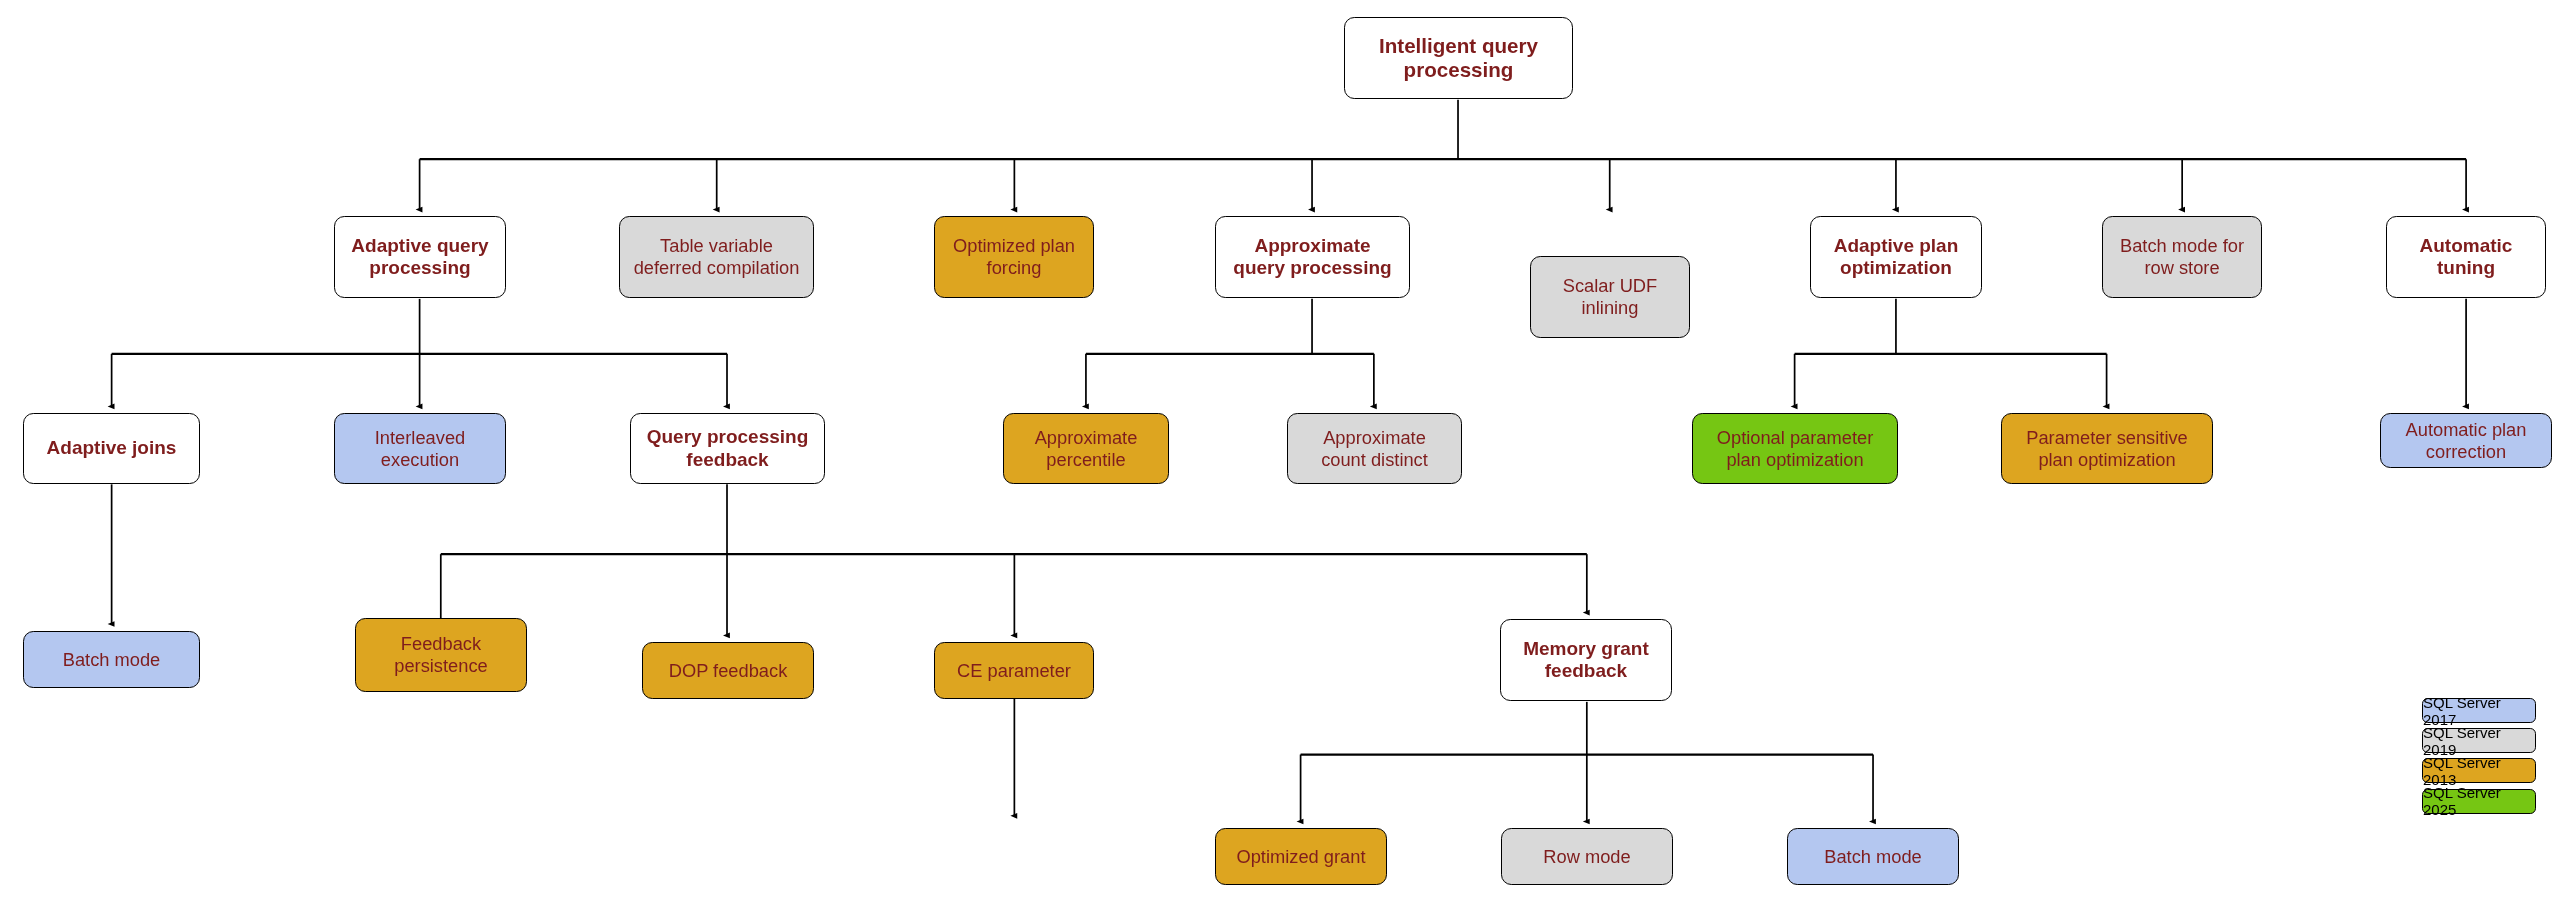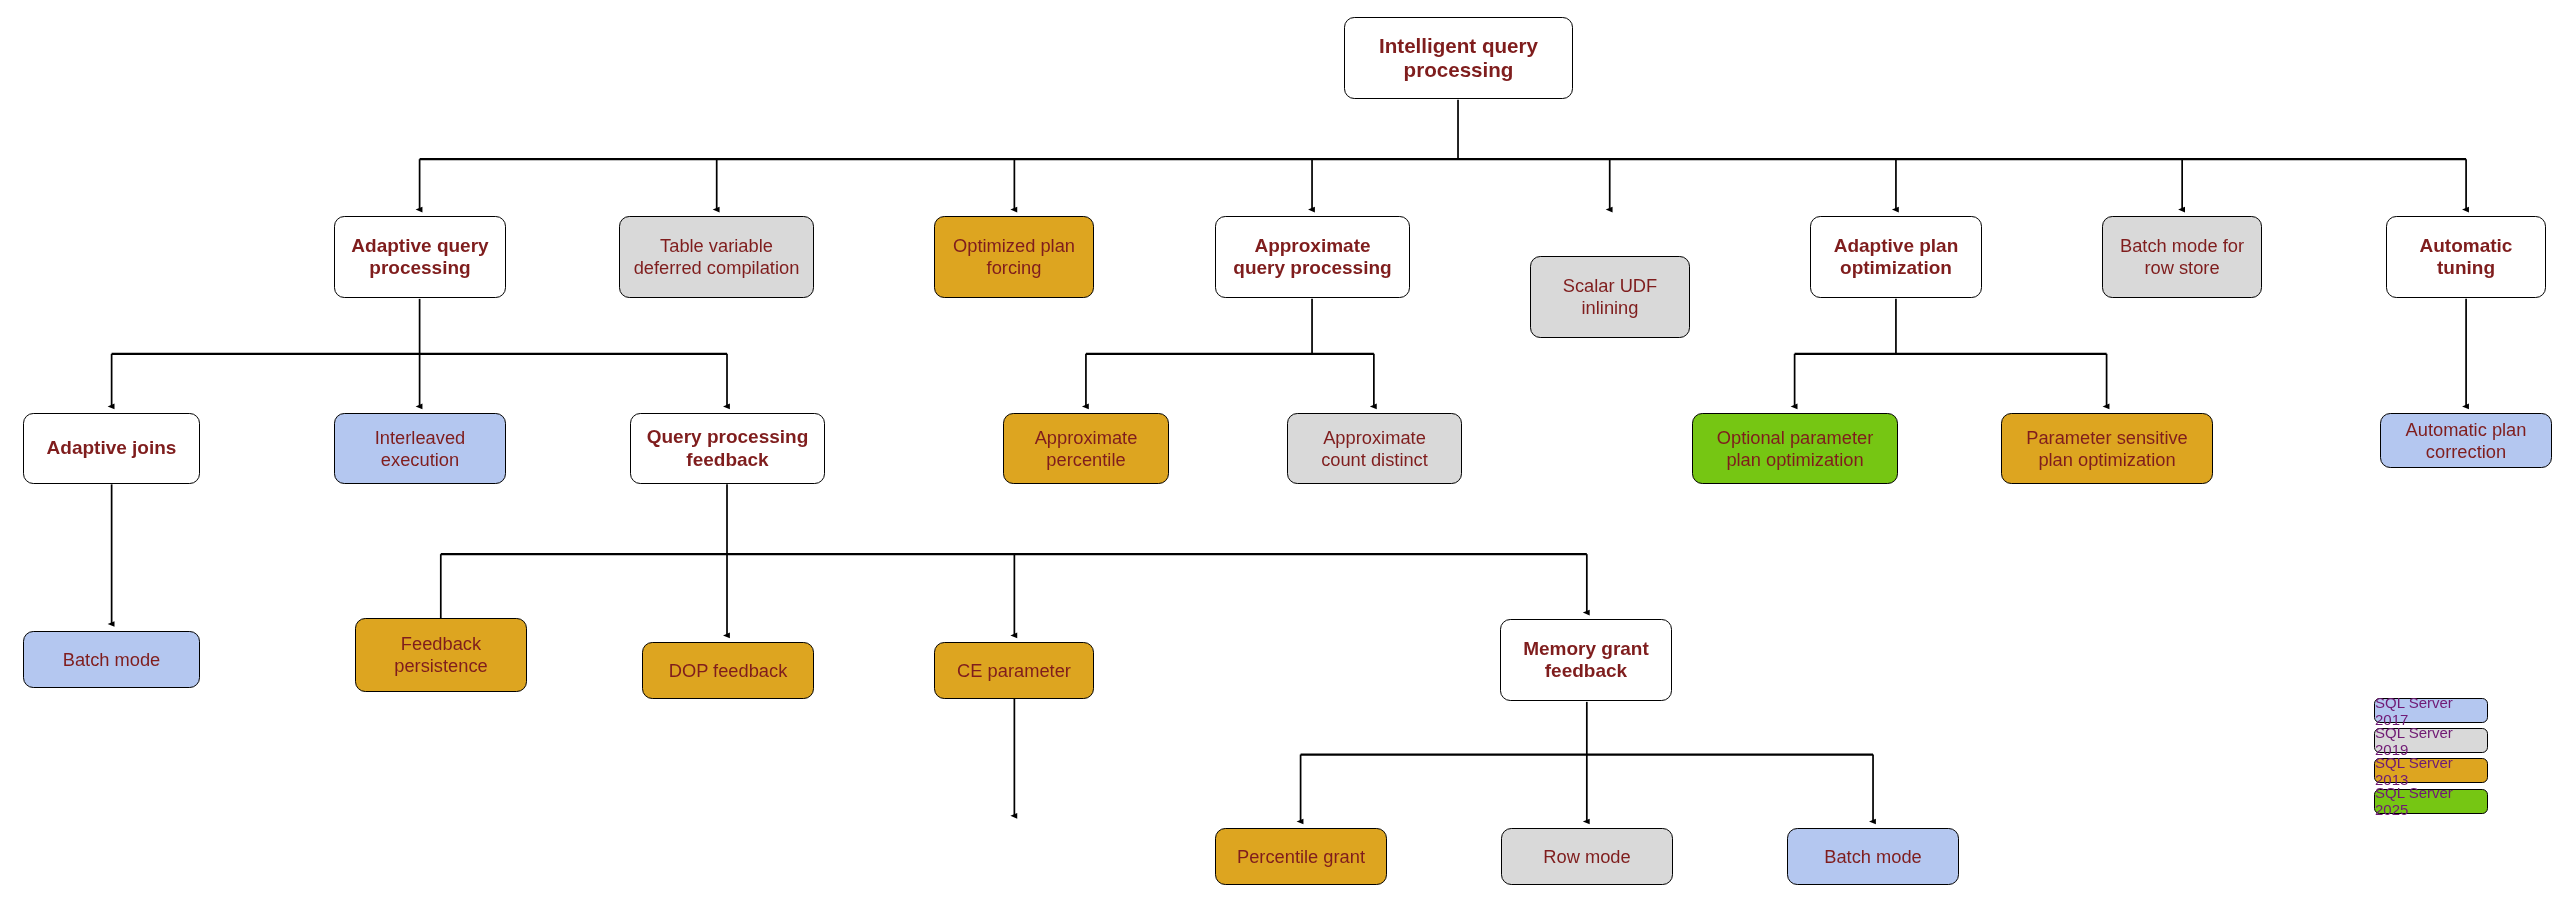--- a/index.html
+++ b/index.html
@@ -67,21 +67,22 @@
   .legend-item {
     box-sizing: border-box;
     border: 1.1px solid #000000;
     border-radius: 5.7px;
     height: 25px;
     width: 114px;
     display: flex;
     align-items: center;
     justify-content: center;
     font-size: 15px;
-    color: #701a75;
+    color: #000000;
+    margin-left: 48px;
   }
 </style>
 </head>
 <body>
 
 <div id="diagram-root">
 
   <svg class="edges" viewBox="0 0 4500 1600">
     <defs>
       <marker id="arrow" markerWidth="14" markerHeight="14" refX="6" refY="6" orient="auto" markerUnits="userSpaceOnUse">
@@ -196,21 +197,21 @@
 persistence</div>
 
   <div class="node lvl2 orange" style="left:642px; top:642px; width:172px; height:57px;">DOP feedback</div>
 
   <div class="node lvl2 orange" style="left:934px; top:642px; width:160px; height:57px;">CE parameter</div>
 
   <div class="node lvl1 plain" style="left:1500px; top:619px; width:172px; height:82px;">Memory grant
 feedback</div>
 
 
-  <div class="node lvl2 orange" style="left:1215px; top:828px; width:172px; height:57px;">Percentile grant</div>
+  <div class="node lvl2 orange" style="left:1215px; top:828px; width:172px; height:57px;">Optimized grant</div>
 
   <div class="node lvl2 gray" style="left:1501px; top:828px; width:172px; height:57px;">Row mode</div>
 
   <div class="node lvl2 blue" style="left:1787px; top:828px; width:172px; height:57px;">Batch mode</div>
 
   <div class="legend" style="left:2374px; top:698px;">
     <div class="legend-item blue" style="background:#b4c7f0;">SQL Server 2017</div>
     <div class="legend-item gray" style="background:#d9d9d9;">SQL Server 2019</div>
     <div class="legend-item orange" style="background:#dda520;">SQL Server 2013</div>
     <div class="legend-item green" style="background:#76c613;">SQL Server 2025</div>

